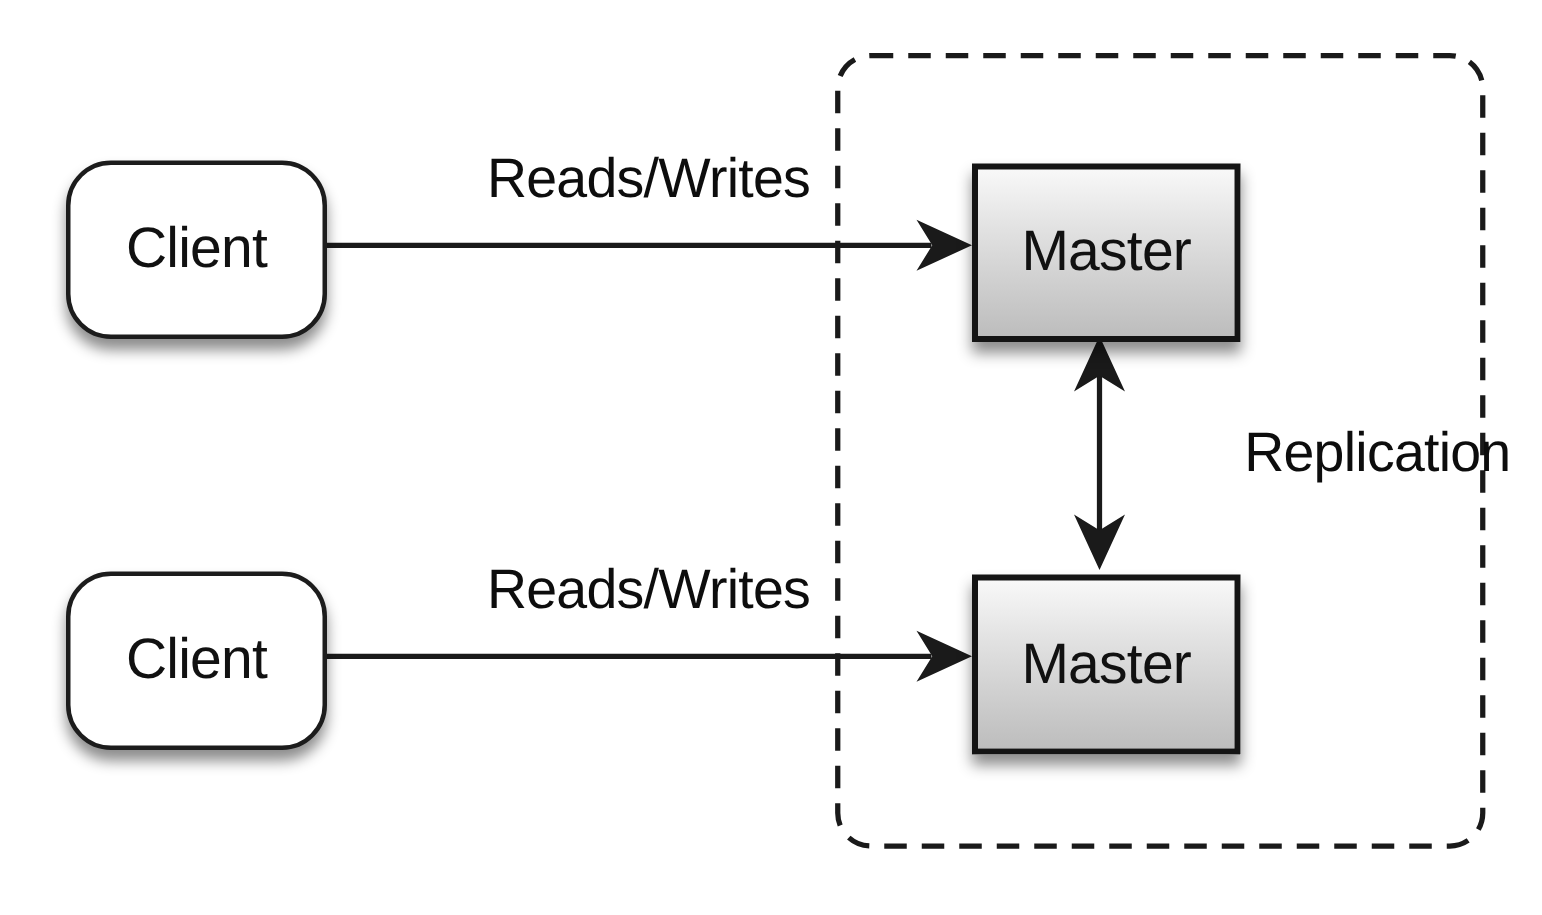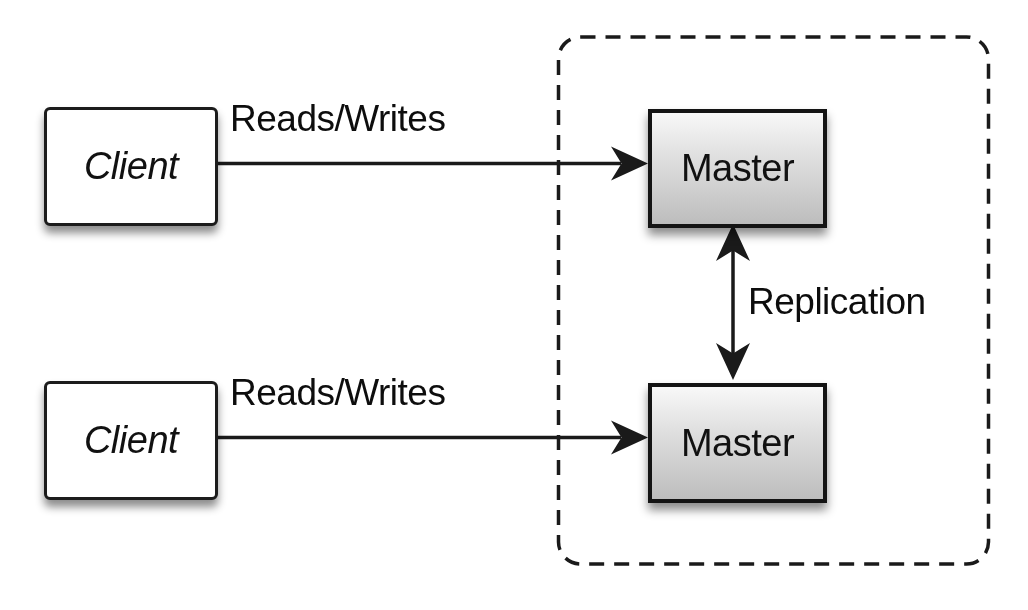--- a/index.html
+++ b/index.html
@@ -28,47 +28,46 @@
     justify-content: center;
     font-size: 38px;
     color: #111111;
     letter-spacing: -0.5px;
   }
   .client {
     width: 168px;
     height: 113px;
     background: #ffffff;
     border: 3.5px solid #1c1c1c;
-    border-radius: 6px;
+    border-radius: 30px;
     box-shadow: 0 7px 9px rgba(0,0,0,0.45);
-    font-style: italic;
   }
   .client-top { left: 44px; top: 107px; }
   .client-bottom { left: 44px; top: 381px; }
   .master {
     width: 171px;
     height: 111px;
     background: linear-gradient(180deg, #f8f8f8 0%, #e2e2e2 35%, #bdbdbd 100%);
     border: 4px solid #141414;
     box-shadow: 0 7px 9px rgba(0,0,0,0.45);
     text-align: right;
   }
   .master-top { left: 648px; top: 109px; }
   .master-bottom { left: 648px; top: 383px; width: 171px; height: 112px; }
   .edge-label {
     position: absolute;
     font-size: 37px;
     color: #0d0d0d;
-    text-align: left;
+    text-align: right;
     letter-spacing: -0.5px;
     white-space: nowrap;
   }
   .rw-top { left: 230px; top: 98px; width: 310px; }
   .rw-bottom { left: 230px; top: 372px; width: 310px; }
-  .replication-label { left: 748px; top: 281px; width: 235px; }
+  .replication-label { left: 772px; top: 281px; width: 235px; }
   .stroke-line {
     stroke: #1a1a1a;
     stroke-width: 3.5;
     fill: none;
   }
   .arrow-head {
     fill: #1a1a1a;
     stroke: none;
   }
   .group-boundary {

